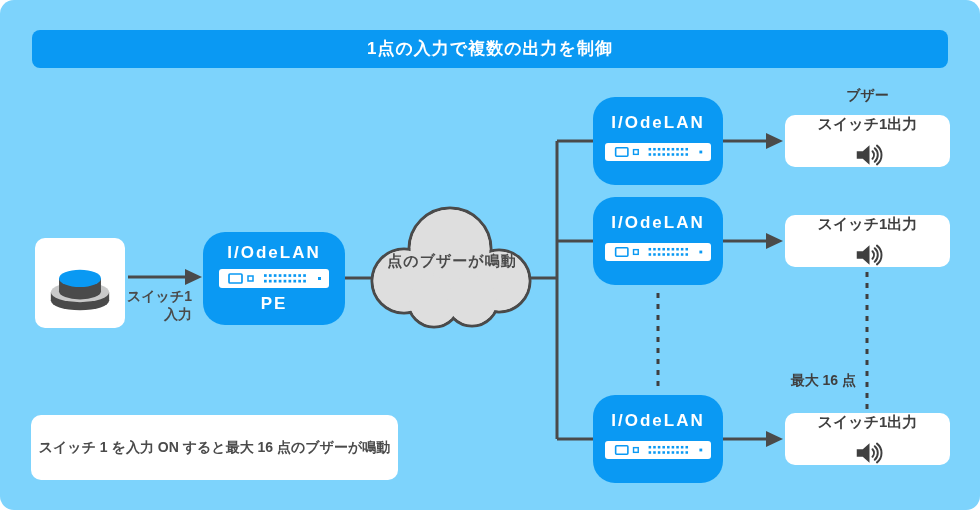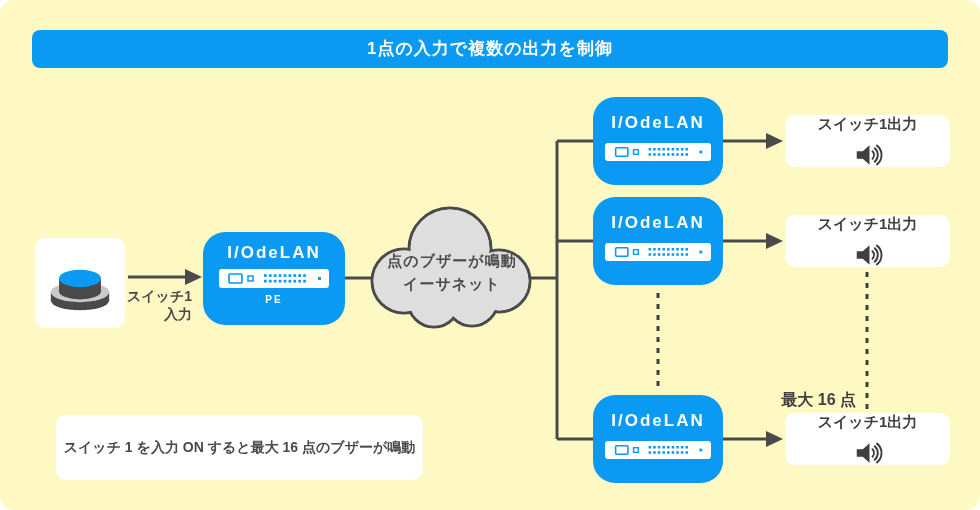--- a/index.html
+++ b/index.html
@@ -2,21 +2,21 @@
 <html><head>
 <meta charset="utf-8">
 <style>
   * { margin: 0; padding: 0; box-sizing: border-box; }
   html, body { background: #ffffff; }
   body { font-family: "Liberation Sans", "DejaVu Sans", sans-serif; }
   .canvas {
     position: relative;
     width: 980px;
     height: 510px;
-    background: #fef9c3;
+    background: #7dd3fc;
     overflow: hidden;
     border-radius: 14px;
   }
   .connector-layer {
     position: absolute;
     left: 0; top: 0;
     width: 980px; height: 510px;
     z-index: 1;
   }
   .title-bar {
@@ -67,21 +67,21 @@
   }
   .device-bar {
     background: #ffffff;
     border-radius: 3px;
     display: flex;
     align-items: center;
     justify-content: center;
   }
   .device-model {
     color: #ffffff;
-    font-size: 10px;
+    font-size: 17px;
     font-weight: bold;
     letter-spacing: 2px;
   }
   .pe-device { left: 203px; top: 232px; width: 142px; height: 93px; padding-top: 11px; gap: 6px; }
   .pe-device .device-bar { width: 110px; height: 19px; }
   .out-device { left: 593px; top: 97px; width: 130px; height: 88px; padding-top: 16px; gap: 10px; }
   .out-device .device-bar { width: 106px; height: 18px; }
   .dev2 { top: 197px; }
   .dev3 { top: 395px; }
   .cloud-text {
@@ -115,34 +115,33 @@
   }
   .out2 { top: 215px; }
   .out3 { top: 413px; }
   .output-label {
     color: #3f3f3f;
     font-size: 15px;
     font-weight: bold;
   }
   .max-label {
     position: absolute;
-    left: 716px; top: 390px; width: 140px;
+    left: 716px; top: 372px; width: 140px;
     text-align: right;
     color: #3f3f3f;
-    font-size: 16px;
+    font-size: 14px;
     font-weight: bold;
     z-index: 2;
   }
   .note-box {
     left: 31px; top: 415px;
     width: 367px; height: 65px;
     display: flex;
     align-items: center;
     justify-content: center;
-    margin-left: 25px;
   }
   .note-text {
     color: #4a4a4a;
     font-size: 14px;
     font-weight: bold;
   }
 </style>
 </head>
 <body>
 
@@ -241,23 +240,23 @@
             <rect x="81.2" y="9.8" width="2.7" height="2.7"></rect>
           <rect x="96" y="7" width="3" height="3"></rect>
         </g>
       </svg>
     </div>
     <div class="device-model">PE</div>
   </div>
 
   <div class="cloud-text">
     <div>点のブザーが鳴動</div>
-    <div>イーサネット</div>
-  </div>
-
+  </div>
+
+  <div class="buzzer-heading">ブザー</div>
 
   <div class="device out-device dev1">
     <div class="device-name">I/OdeLAN</div>
     <div class="device-bar">
       <svg width="100" height="16" viewBox="0 0 104 17">
         <rect x="7" y="4" width="13" height="9" rx="1" fill="none" stroke="#0a99f3" stroke-width="1.7"></rect>
         <rect x="26" y="6" width="5" height="5" fill="none" stroke="#0a99f3" stroke-width="1.5"></rect>
         <g fill="#0a99f3">
           <rect x="42" y="4.2" width="2.7" height="2.7"></rect>
             <rect x="46.9" y="4.2" width="2.7" height="2.7"></rect>

